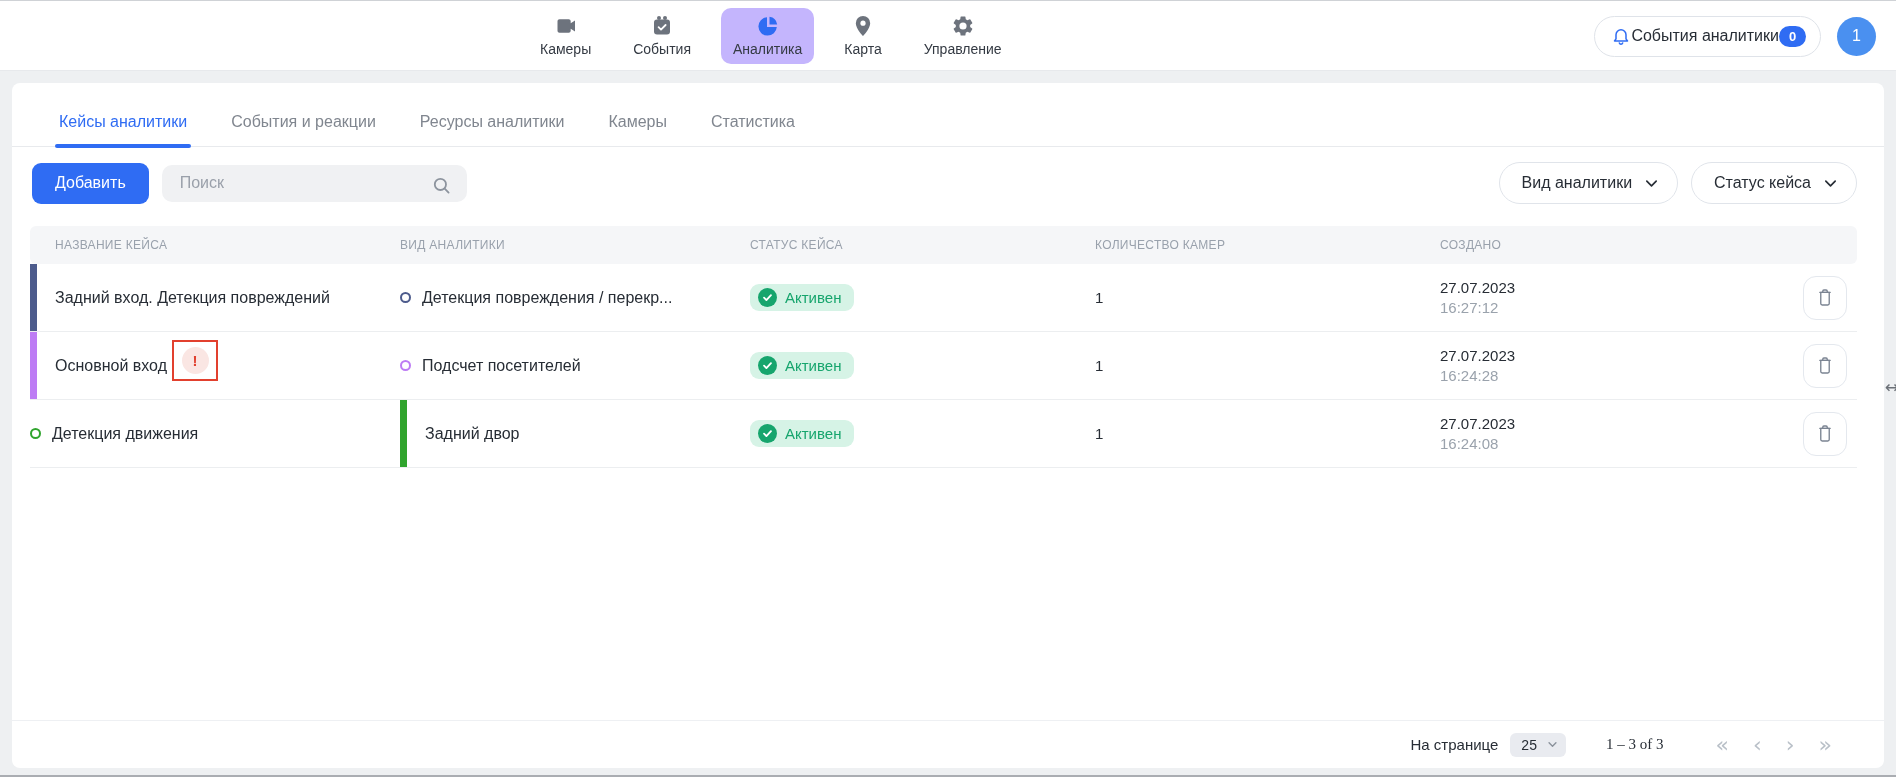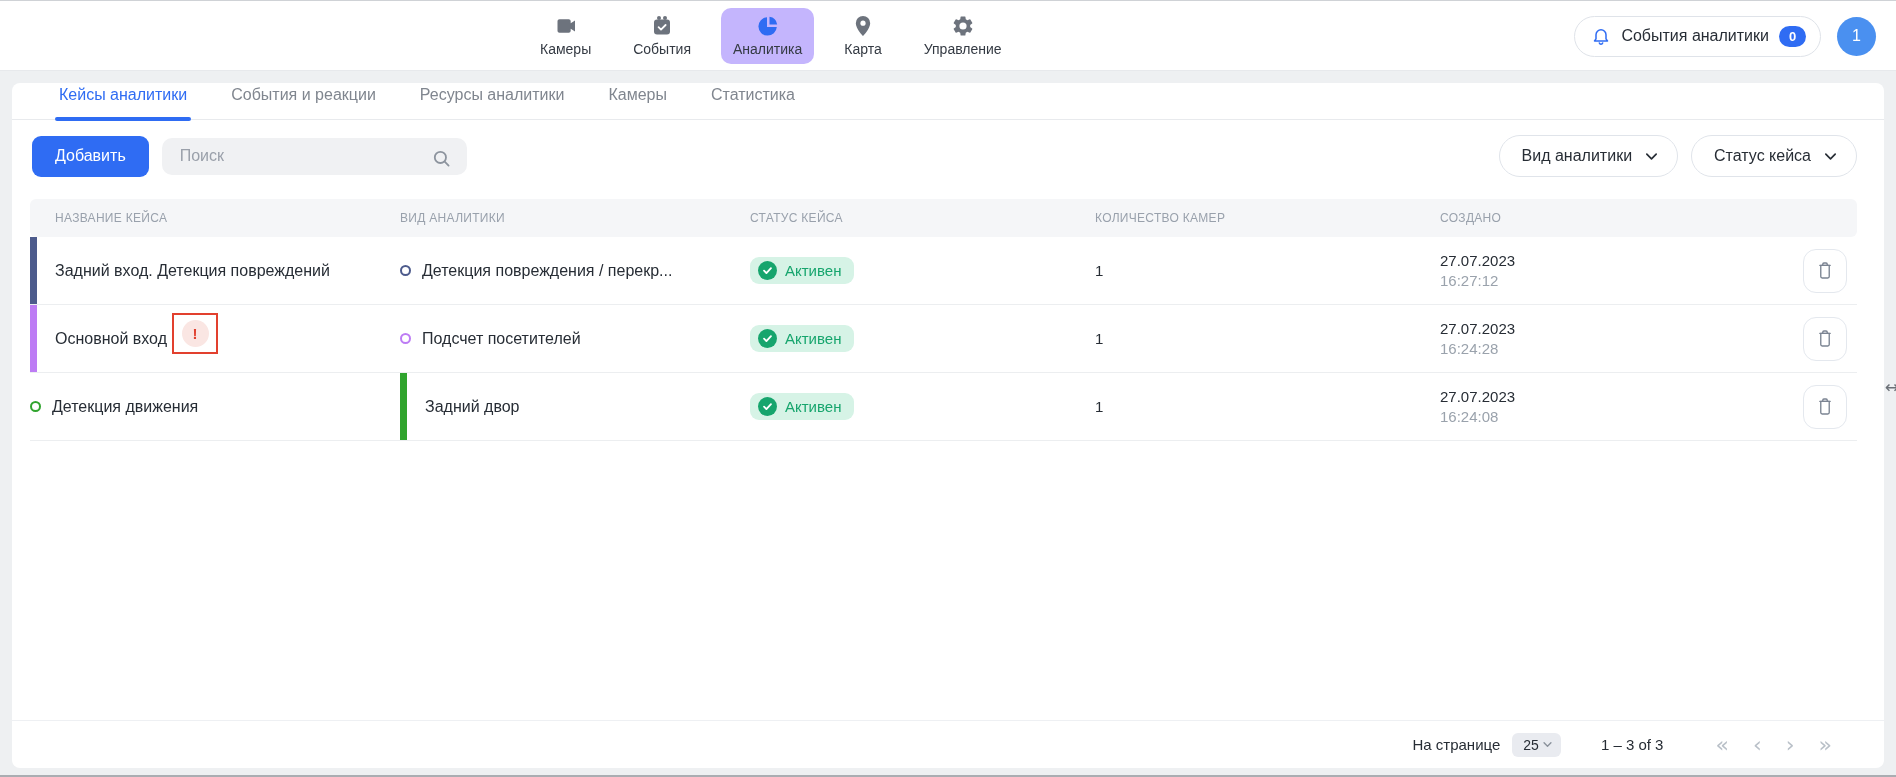--- a/index.html
+++ b/index.html
@@ -17,35 +17,35 @@
   .topbar { position:relative; height:70px; background:#fff; border-bottom:1px solid #e7e9ec; }
   .main-nav { position:absolute; left:528px; top:0; height:70px; display:flex; align-items:center; gap:18px; }
   .nav-item { display:flex; flex-direction:column; align-items:center; justify-content:center;
               padding:6px 12px 7px; border-radius:10px; cursor:pointer; }
   .nav-item.active { background:#c4b5fd; }
   .nav-icon { width:24px; height:24px; display:flex; align-items:center; justify-content:center; }
   .nav-icon svg { display:block; }
   .nav-label { font-size:14px; color:#343a43; margin-top:3px; white-space:nowrap; }
 
   .topbar-right { position:absolute; right:20px; top:0; height:70px; display:flex; align-items:center; gap:16px; }
-  .events-pill { display:flex; align-items:center; gap:10px; height:41px; padding:0 14px 0 16px;
+  .events-pill { display:flex; align-items:center; height:41px; padding:0 14px 0 16px;
                  background:#fff; border:1px solid #dfe3e9; border-radius:21px; cursor:pointer;
                  font-family:inherit; }
   .events-pill .pill-label { font-size:16px; color:#272d35; white-space:nowrap; }
   .pill-badge { min-width:27px; height:21px; padding:0 8px; border-radius:11px; background:#2f6cf3;
                 color:#fff; font-size:13px; font-weight:bold; display:flex; align-items:center; justify-content:center; }
   .avatar { width:39px; height:39px; border-radius:50%; background:#4a90f0; color:#fff;
             font-size:16px; display:flex; align-items:center; justify-content:center; cursor:pointer; }
 
   
   .card { position:absolute; left:12px; right:12px; top:82px; bottom:7px;
           background:#fff; border-radius:8px; display:flex; flex-direction:column; overflow:hidden; }
 
   
-  .tabs { display:flex; align-items:flex-end; gap:40px; padding:0 0 0 45px; height:37px;
+  .tabs { display:flex; align-items:flex-end; gap:40px; padding:0 0 0 45px; height:64px;
           border-bottom:1px solid #e8eaed; }
   .tab { position:relative; font-size:16px; color:#80868f; padding:0 2px 15px; cursor:pointer; white-space:nowrap; }
   .tab.active { color:#2f6cf3; }
   .tab.active::after { content:""; position:absolute; left:-2px; right:-2px; bottom:-2px; height:4px;
                        background:#2f6cf3; border-radius:3px; }
 
   
   .toolbar { display:flex; align-items:center; padding:15px 27px 14px 20px; }
   .btn-add { height:41px; padding:0 23px; background:#2f6cf3; color:#fff; font-size:16px;
              border:none; border-radius:9px; cursor:pointer; font-family:inherit; }
@@ -87,23 +87,23 @@
   .alert-box { position:absolute; left:142px; top:8px; width:46px; height:41px;
                border:2px solid #e2402e; display:flex; align-items:center; justify-content:center; }
   .alert-circle { width:27px; height:27px; border-radius:50%; background:#fae6e3;
                   display:flex; align-items:center; justify-content:center;
                   color:#e0402f; font-size:15px; font-weight:bold; }
 
   
   .pagination { display:flex; align-items:center; justify-content:flex-end; height:48px;
                 border-top:1px solid #eef0f3; padding-right:52px; }
   .pp-label { font-size:15px; color:#272d35; }
-  .pp-select { display:flex; align-items:center; gap:3px; margin-left:12px; background:#e9ebf0;
+  .pp-select { display:flex; align-items:center; gap:10px; margin-left:12px; background:#e9ebf0;
                border-radius:6px; padding:4px 8px 4px 11px; font-size:14px; color:#272d35; cursor:pointer; }
-  .pp-range { font-size:15px; color:#272d35; margin-left:40px; white-space:nowrap; }
+  .pp-range { font-size:15px; color:#272d35; margin-left:40px; white-space:nowrap;font-family:Liberation Serif, serif; }
   .pager { display:flex; align-items:center; gap:24px; margin-left:52px; }
   .pager span { font-size:22px; color:#b9c0c8; line-height:1; cursor:pointer; font-family:"DejaVu Sans",sans-serif; }
 
   .cursor-artifact { position:absolute; right:-3px; top:376px; color:#6b7077; font-size:17px;
                      font-family:"DejaVu Sans",sans-serif; }
 </style>
 </head>
 <body>
 
 <div class="page">

